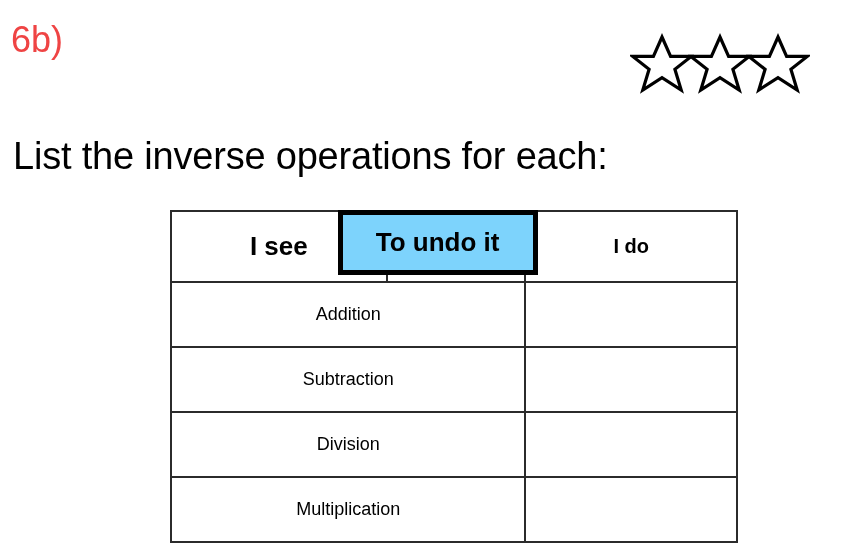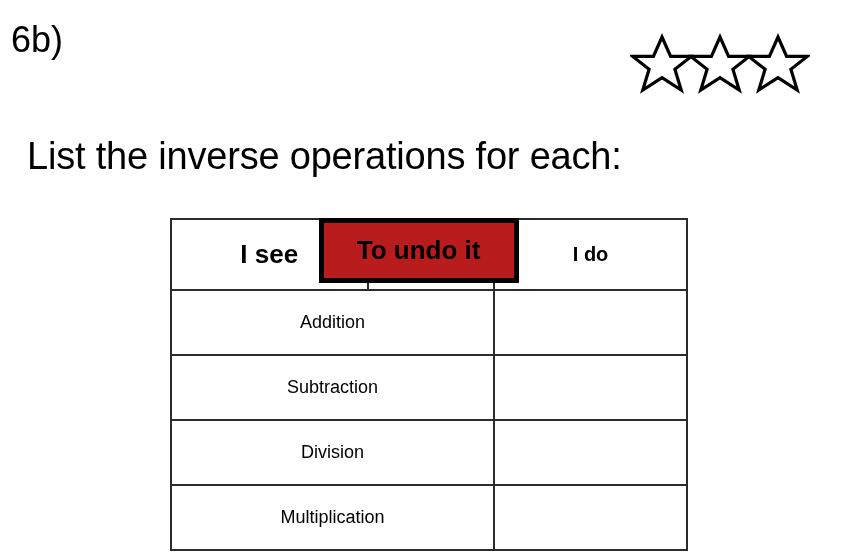--- a/index.html
+++ b/index.html
@@ -26,21 +26,21 @@
   }
 
   
   .q-number {
     position: absolute;
     left: 11px;
     top: 18px;
     font-size: 36px;
     line-height: 44px;
     letter-spacing: 0px;
-    color: #000000;
+    color: #ef4444;
     white-space: nowrap;
   }
 
   
   .stars {
     position: absolute;
     left: 630px;
     top: 28px;
     width: 186px;
     height: 72px;
@@ -50,43 +50,42 @@
   }
   .stars svg {
     display: block;
     margin-right: -6px;
   }
   .stars svg:last-child { margin-right: 0; }
 
   
   .prompt {
     position: absolute;
-    left: 27px;
+    left: 13px;
     top: 132px;
     font-size: 38px;
     line-height: 48px;
     letter-spacing: -0.2px;
     white-space: nowrap;
   }
 
   
   .table-wrap {
     position: absolute;
     left: 170px;
     top: 210px;
     width: 514px;
     height: 322px;
   }
 
   table.grid {
     border-collapse: collapse;
     table-layout: fixed;
-    width: 518px;
+    width: 568px;
     height: 322px;
-    margin-top: 8px;
   }
   table.grid td {
     border: 2px solid #2b2b2b;
     padding: 0;
     text-align: center;
     vertical-align: middle;
     background: #ffffff;
   }
 
   
@@ -105,21 +104,21 @@
     border-right: none;
     overflow: visible;
   }
   td.h-undo .undo-box {
     position: absolute;
     left: -50px;
     top: -2px;
     width: 200px;
     height: 65px;
     border: 5px solid #000000;
-    background: #b91c1c;
+    background: #7dd3fc;
     display: flex;
     align-items: center;
     justify-content: center;
     box-sizing: border-box;
     z-index: 3;
     white-space: nowrap;
   }
   td.h-ido {
     width: 155px;
     font-size: 20px;

